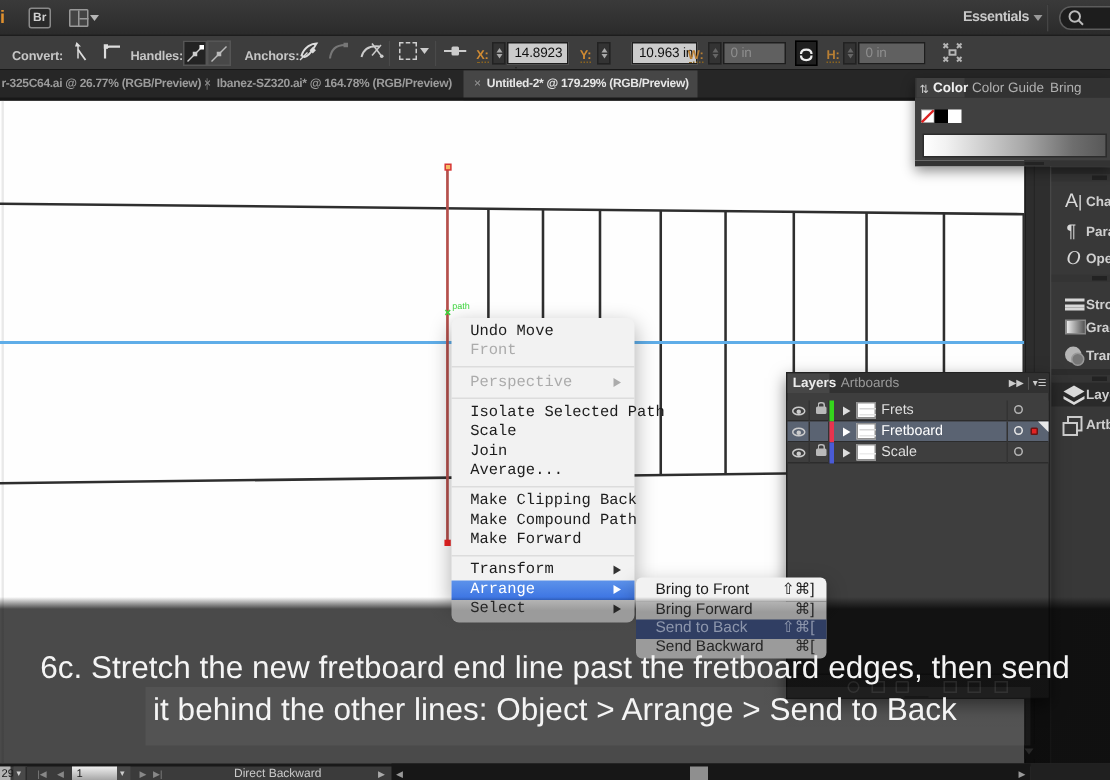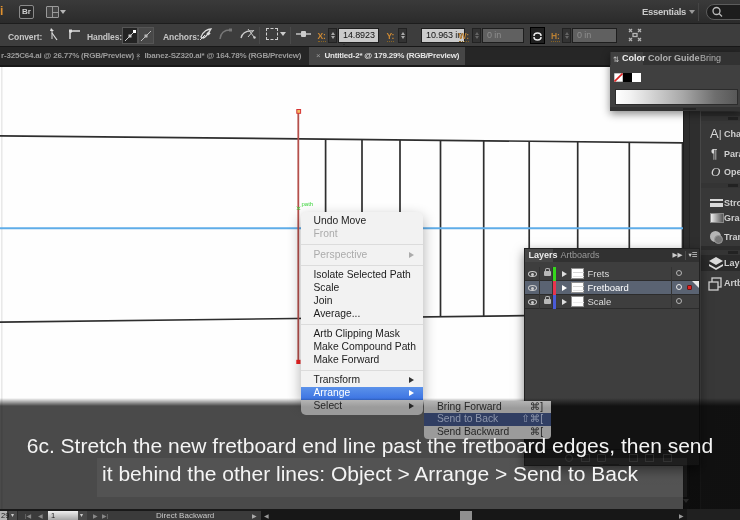--- a/index.html
+++ b/index.html
@@ -78,21 +78,21 @@
 .lname{position:absolute;left:63px;top:1px;}
 .ldiv{position:absolute;left:146.5px;top:0;width:1px;height:14px;background:#333;}
 .targ{position:absolute;left:151px;top:3.5px;width:6px;height:6px;border:1px solid #b5b5b5;border-radius:50%;}
 .vcol{position:absolute;left:14px;top:0;width:1px;height:14px;background:#333;}
 .vcol2{position:absolute;left:27.5px;top:0;width:1px;height:14px;background:#333;}
 #fold{position:absolute;right:0;top:0;width:0;height:0;border-top:7px solid #e8e8e8;border-left:7px solid transparent;}
 #reddot{position:absolute;left:162px;top:4px;width:5px;height:5px;background:#e32222;border:1px solid #6a1515;border-radius:1px;}
 
 
 #menu{left:300.5px;top:211.5px;width:122px;height:188.6px;background:#f2f2f2;border-radius:5px 5px 0 0;z-index:30;box-shadow:0 5px 14px rgba(0,0,0,0.32);font-size:10.3px;color:#1c1c1c;padding-top:3.8px;}
-.mi{position:relative;height:12.8px;line-height:12.8px;padding-left:13px;white-space:nowrap;}
+.mi{position:relative;height:12.8px;line-height:12.8px;padding-left:13px;white-space:nowrap;font-family:Liberation Mono, monospace;}
 .mi.dis{color:#ababab;}
 .mi .arr{position:absolute;right:9px;top:3px;width:0;height:0;border-top:3.3px solid transparent;border-bottom:3.3px solid transparent;border-left:5.5px solid #333;}
 .mi.dis .arr{border-left-color:#ababab;}
 .msep{height:1px;background:#dcdcdc;margin:3.4px 0 3.4px 0;}
 #mi-arrange{background:linear-gradient(#5c92ea,#3a72e2);color:#fff;}
 #mi-arrange .arr{border-left-color:#fff;}
 
 
 #submenu{left:424px;top:384.8px;width:127px;height:15.8px;background:#f2f2f2;border-radius:4px 4px 0 0;z-index:30;box-shadow:0 5px 14px rgba(0,0,0,0.32);font-size:10.3px;color:#1c1c1c;padding-top:3px;}
 .si{position:relative;height:12.8px;line-height:12.8px;padding-left:13px;white-space:nowrap;}
@@ -308,21 +308,21 @@
     <div class="tab" style="left:1px">r-325C64.ai @ 26.77% (RGB/Preview)</div>
     <div class="tab" style="left:137px;color:#555">|</div>
     <div class="tab" style="left:136px"><span class="tabx">×</span>&nbsp; Ibanez-SZ320.ai* @ 164.78% (RGB/Preview)</div>
     <div class="tab" id="tab3"><span class="tabx" style="padding-left:7px">×</span>&nbsp; Untitled-2* @ 179.29% (RGB/Preview)</div>
     <div class="strip"></div>
   </div>
 
   <div class="abs" id="colorpanel">
     <div id="cp-tabs">
 
-      <span style="position:absolute;left:38px;top:0;line-height:13px;font-weight:bold;color:#b0b0b0">Color Guide</span>
+      <span style="position:absolute;left:38px;top:0;line-height:13px;font-weight:normal;color:#b0b0b0">Color Guide</span>
       <span style="position:absolute;left:90px;top:0;line-height:13px;font-weight:normal;color:#b0b0b0">Bring</span>
     </div>
     <div id="cp-tab1"><span style="position:absolute;left:2px;top:1px;font-size:7.5px;color:#cfcfcf;font-weight:normal">⇅</span>Color</div>
     <div id="cp-body">
       <svg class="sw" style="left:4px" width="9" height="9">
           <rect x="0" y="0" width="9" height="9" fill="#fff" stroke="#888" stroke-width="1"></rect>
           <line x1="0.5" y1="8.5" x2="8.5" y2="0.5" stroke="#d22" stroke-width="1.6"></line>
         </svg>
       <div class="sw" style="left:12.5px;background:#000"></div>
       <div class="sw" style="left:21.5px;background:#fff"></div>
@@ -399,28 +399,31 @@
     <div class="mi">Undo Move</div>
     <div class="mi dis">Front</div>
     <div class="msep"></div>
     <div class="mi dis">Perspective<div class="arr"></div></div>
     <div class="msep"></div>
     <div class="mi">Isolate Selected Path</div>
     <div class="mi">Scale</div>
     <div class="mi">Join</div>
     <div class="mi">Average...</div>
     <div class="msep"></div>
-    <div class="mi">Artb Clipping Mask</div>
+    <div class="mi">Make Clipping Back</div>
     <div class="mi">Make Compound Path</div>
     <div class="mi">Make Forward</div>
     <div class="msep"></div>
     <div class="mi">Transform<div class="arr"></div></div>
     <div class="mi" id="mi-arrange">Arrange<div class="arr"></div></div>
   </div>
 
+  <div class="abs" id="submenu">
+    <div class="si">Bring to Front<span class="sc">⇧⌘]</span></div>
+  </div>
 
   <div class="abs" id="overlay"></div>
   <div class="abs" id="capbox"></div>
 
   <div class="abs" id="menudim">
     <div class="mi" style="height:13px;line-height:12px">Select<div class="arr" style="border-left-color:#262626"></div></div>
   </div>
   <div class="abs" id="submenudim">
     <div class="si2">Bring Forward<span class="sc">⌘]</span></div>
     <div class="si2" id="stb">Send to Back<span class="sc">⇧⌘[</span></div>

